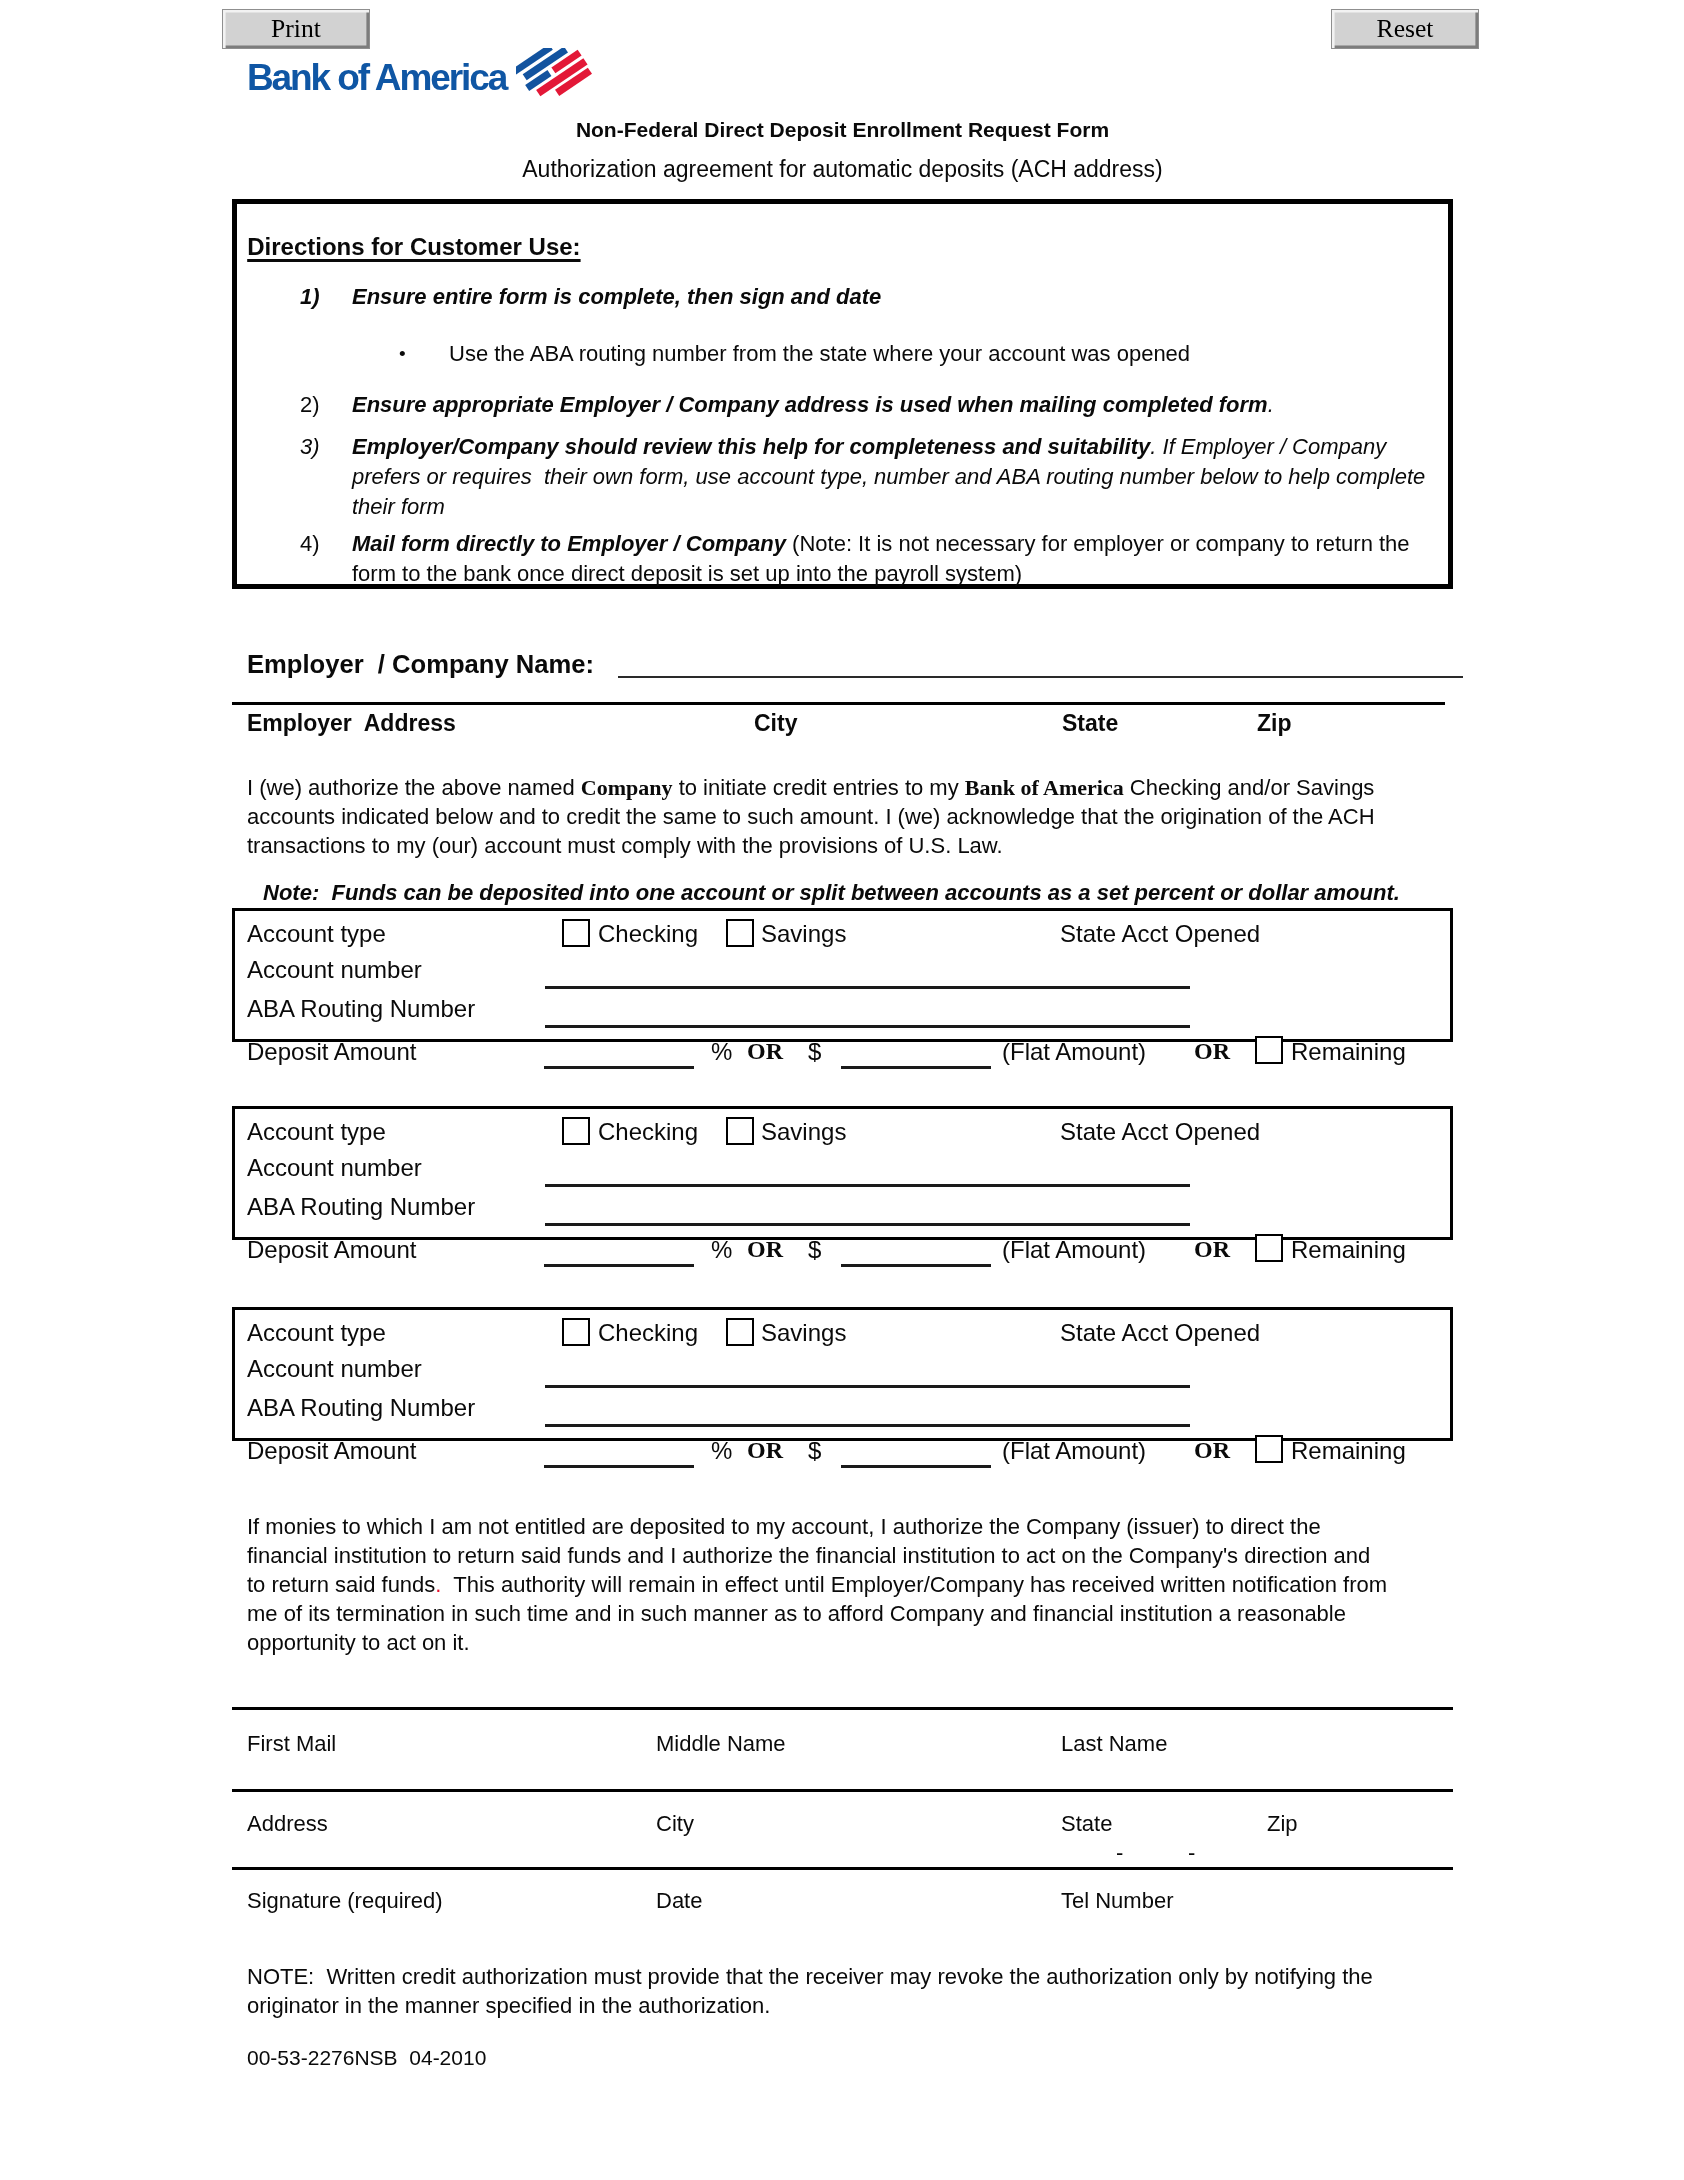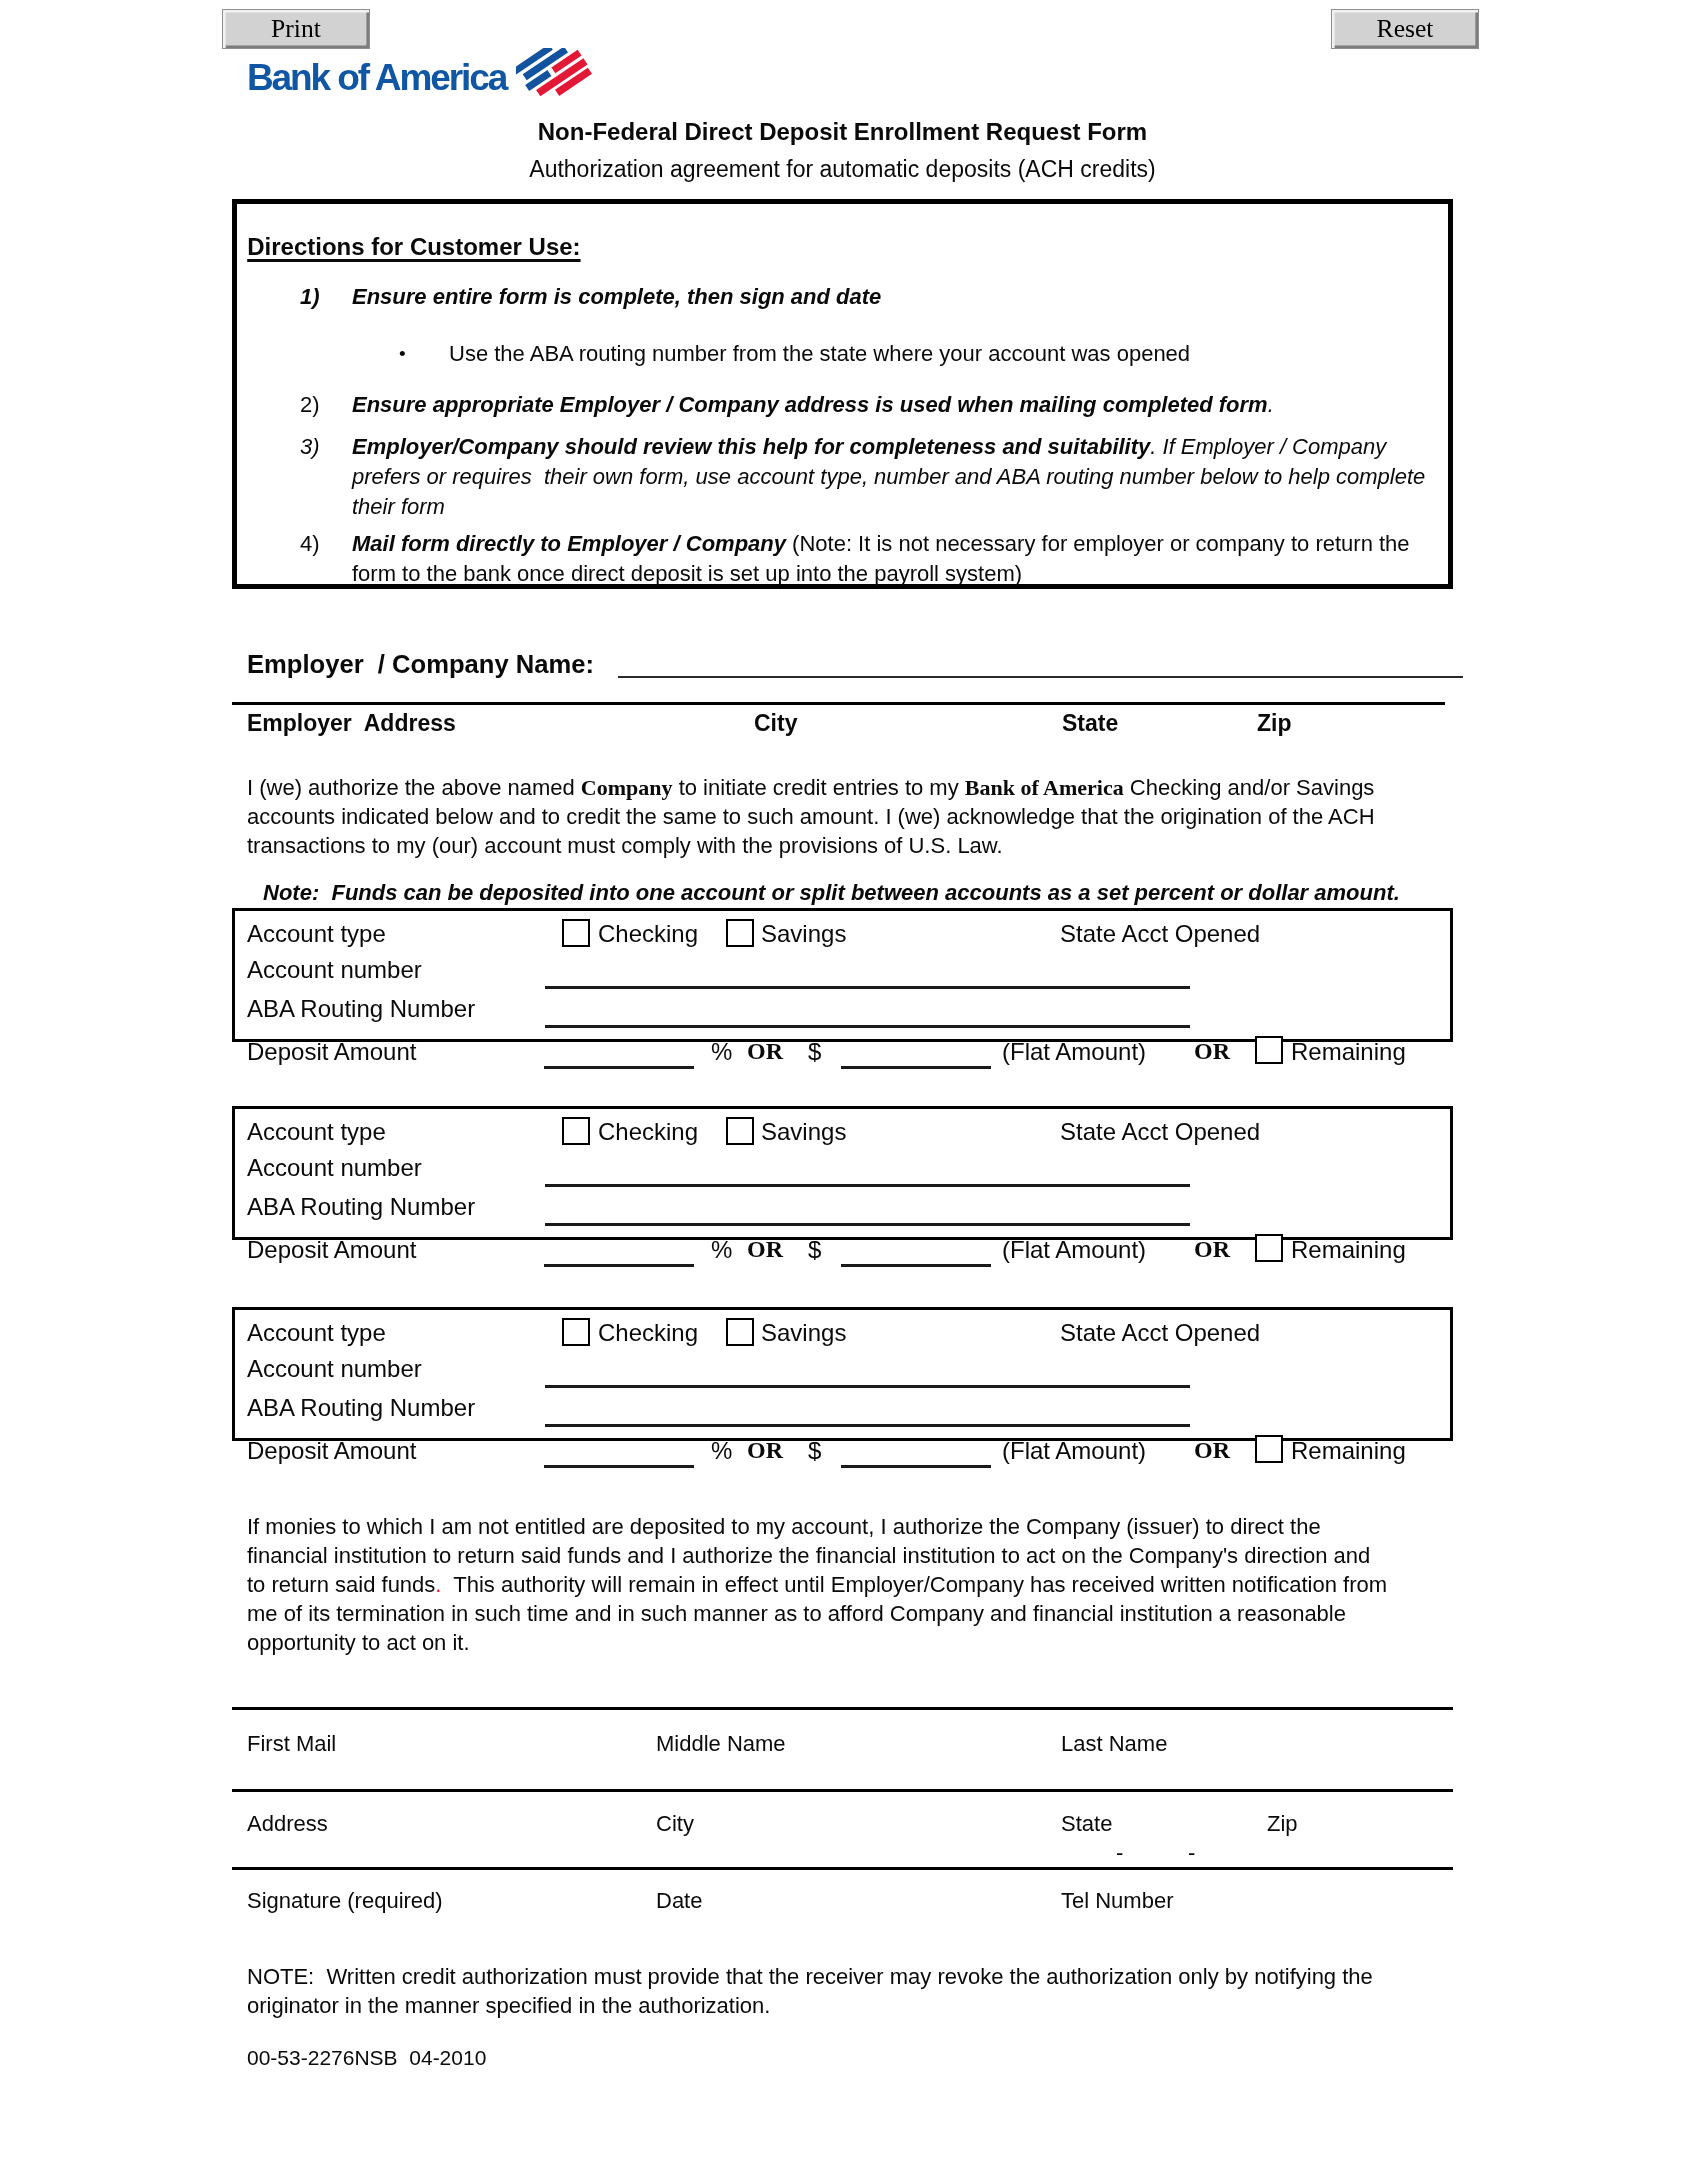--- a/index.html
+++ b/index.html
@@ -23,21 +23,21 @@
   .btn-reset { left:1331px; top:9.4px; }
 
   
   .logo { position:absolute; left:247px; top:48px; height:60px; display:flex; align-items:center; gap:10.2px; }
   .wordmark {
     font-size:37px; font-weight:bold; letter-spacing:-2.1px; color:#0f56a4;
   }
   .flag { width:87px; height:60px; }
 
   
-  .title { position:absolute; left:0; top:118px; width:100%; text-align:center; font-size:24px; font-weight:bold; }
+  .title { position:absolute; left:0; top:118px; width:100%; text-align:center; font-size:21px; font-weight:bold; }
   .subtitle { position:absolute; left:0; top:156px; width:100%; text-align:center; font-size:23px; }
 
   
   .dirbox { position:absolute; left:232px; top:199px; width:1221px; height:390px; border:5.1px solid #000; background:#fff; }
   .dir-heading { position:absolute; left:10.2px; top:29px; font-size:24px; font-weight:bold; text-decoration:underline; text-decoration-thickness:2.6px; text-underline-offset:4.3px; }
   .dir-item { position:absolute; left:63px; width:1137px; display:flex; font-size:22px; line-height:30px; }
   .dir-num { width:52px; flex-shrink:0; }
   .dir-text { flex:1; }
   .it { font-style:italic; }
   .b { font-weight:bold;font-family:Liberation Serif, serif; }
@@ -88,21 +88,21 @@
         <rect x="7" y="-31" width="63" height="9" fill="#12539f"></rect>
         <rect x="2" y="-18" width="34" height="9" fill="#12539f"></rect>
         <rect x="42" y="-18" width="40" height="9" fill="#e31837"></rect>
         <rect x="10" y="-5" width="72" height="9.5" fill="#e31837"></rect>
         <rect x="30" y="8" width="50" height="9.5" fill="#e31837"></rect>
       </g>
     </svg>
   </div>
 
   <div class="title">Non-Federal Direct Deposit Enrollment Request Form</div>
-  <div class="subtitle">Authorization agreement for automatic deposits (ACH credits)</div>
+  <div class="subtitle">Authorization agreement for automatic deposits (ACH address)</div>
 
   <div class="dirbox">
     <div class="dir-heading">Directions for Customer Use:</div>
 
     <div class="dir-item" style="top:78px">
       <span class="dir-num bi">1)</span>
       <span class="dir-text bi">Ensure entire form is complete, then sign and date</span>
     </div>
 
     <div class="dir-bullet" style="top:135px">

